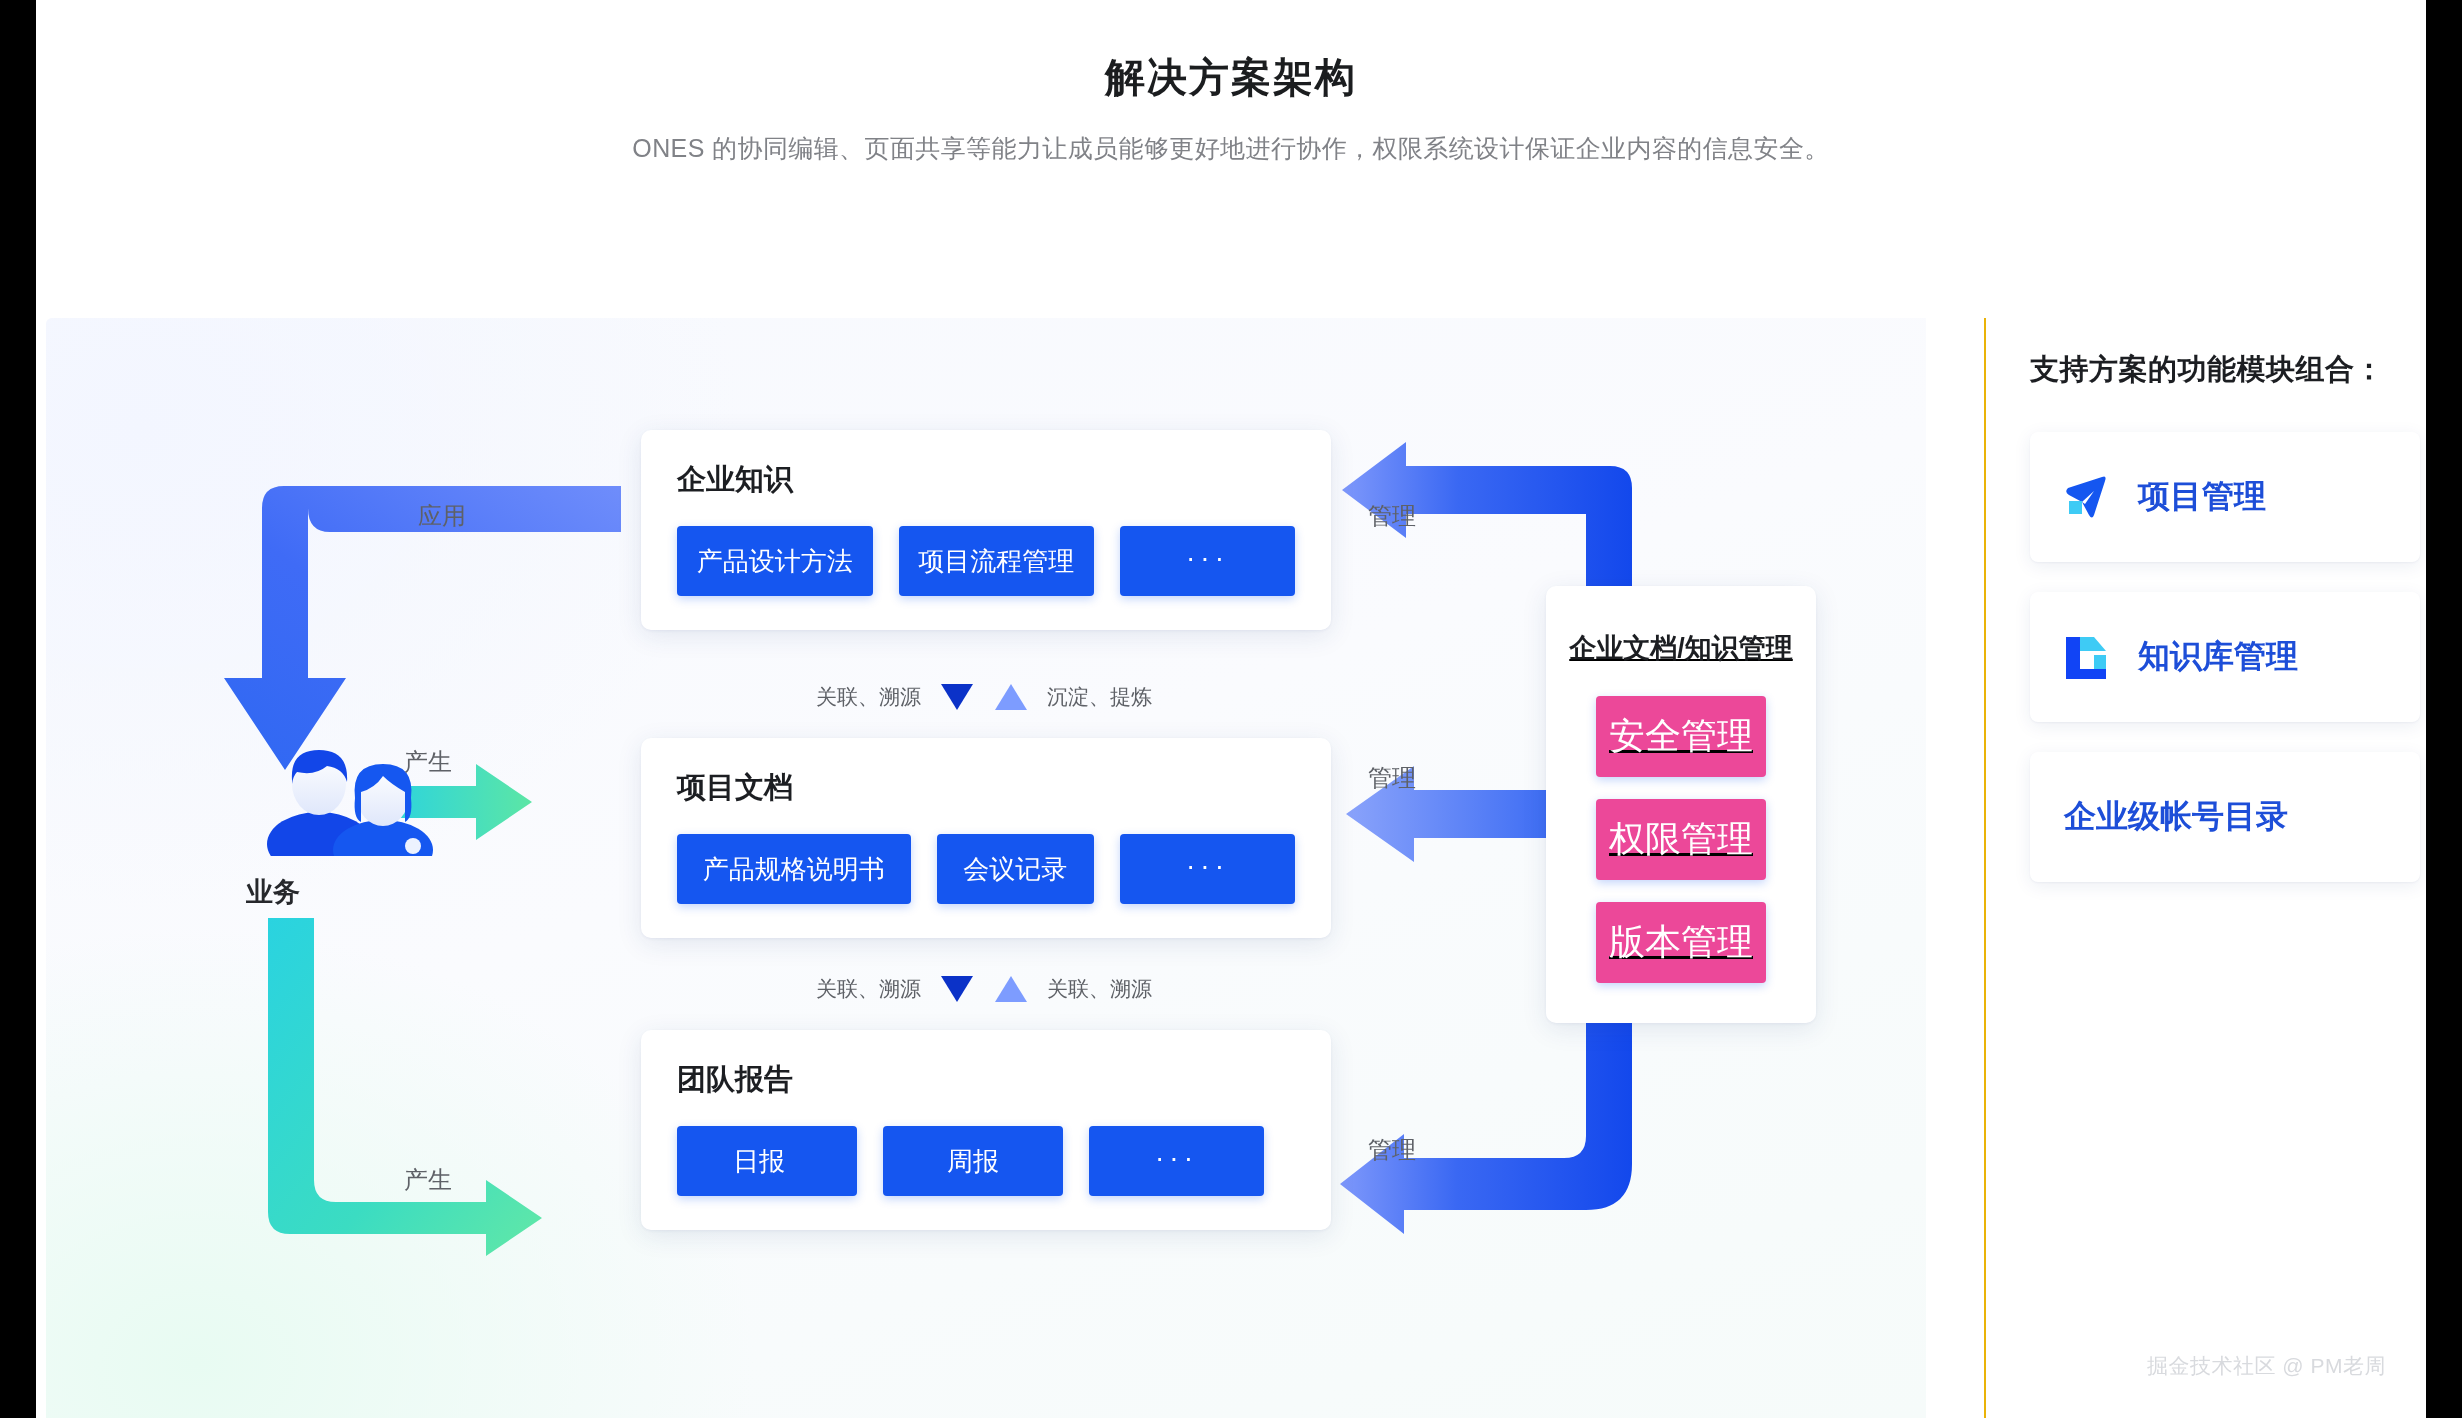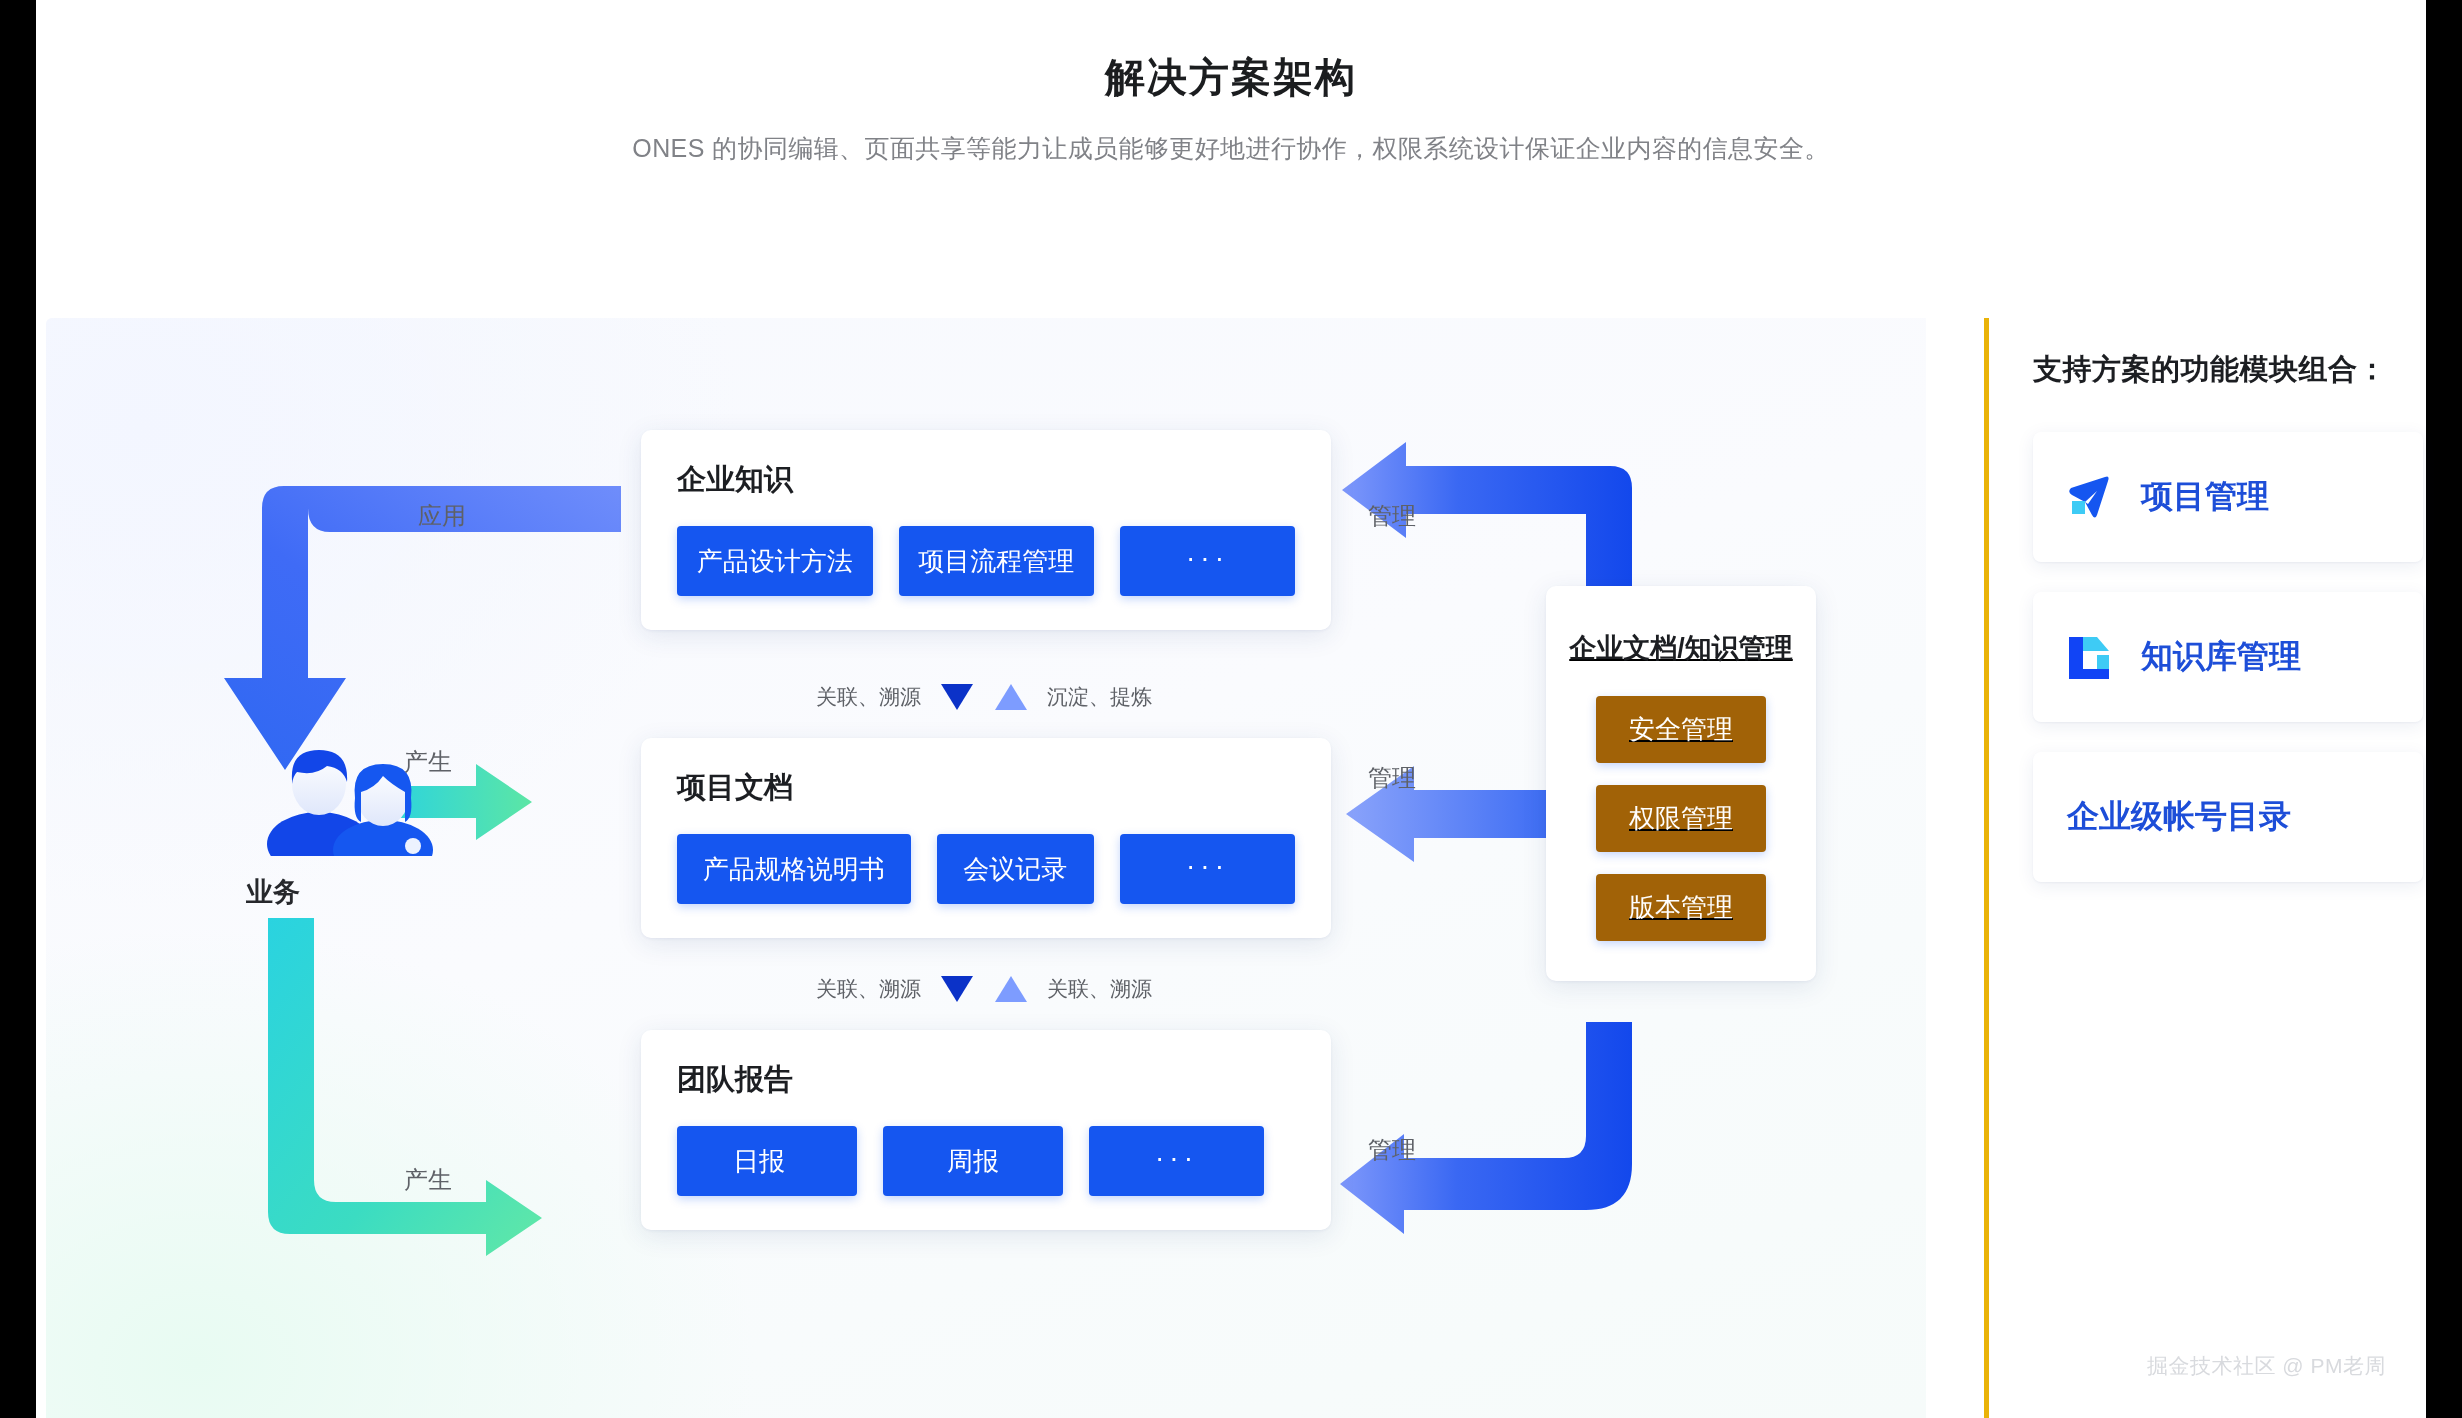--- a/index.html
+++ b/index.html
@@ -124,32 +124,32 @@
     padding: 44px 22px 40px 22px;
     text-align: center;
     text-decoration: underline;
   }
   #panel-governance .panel-title {
     font-size: 27px; font-weight: 700; color: #1c1e22; margin-bottom: 30px;
     white-space: nowrap;
   }
   .panel-tag {
     display: block; margin: 0 auto 22px auto;
-    background: #a16207; color: #ffffff;
-    font-size: 26px; border-radius: 4px;
+    background: #ec4899; color: #ffffff;
+    font-size: 36px; border-radius: 4px;
     padding: 16px 0; width: 170px;
     box-shadow: 0 3px 10px rgba(21,86,240,0.25);
   }
   .panel-tag:last-child { margin-bottom: 0; }
 
   
   .sidebar {
     position: absolute; left: 1948px; top: 0;
     width: 430px; height: 1100px;
-    border-left: 5px solid #eab308;
+    border-left: 2px solid #eab308;
     padding-left: 44px;
   }
   .sidebar-title {
     font-size: 29px; font-weight: 700; color: #1c1e22;
     margin-top: 32px; margin-bottom: 42px; letter-spacing: 0.5px;
   }
   .module-card {
     width: 390px; height: 130px;
     background: #ffffff;
     border-radius: 8px;

